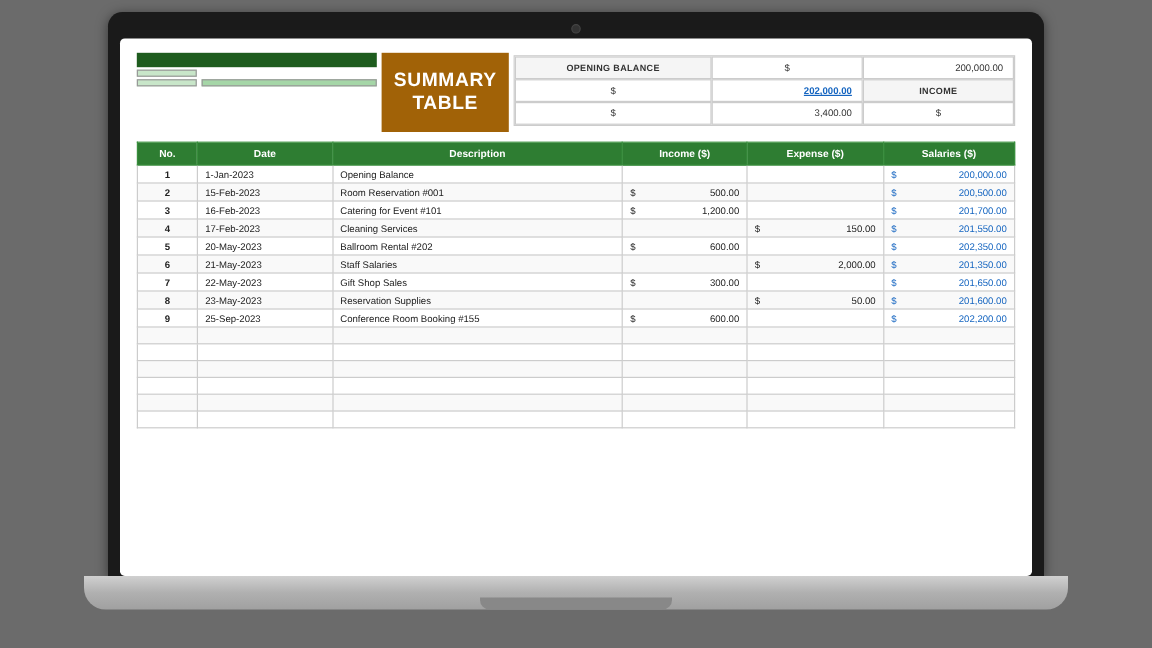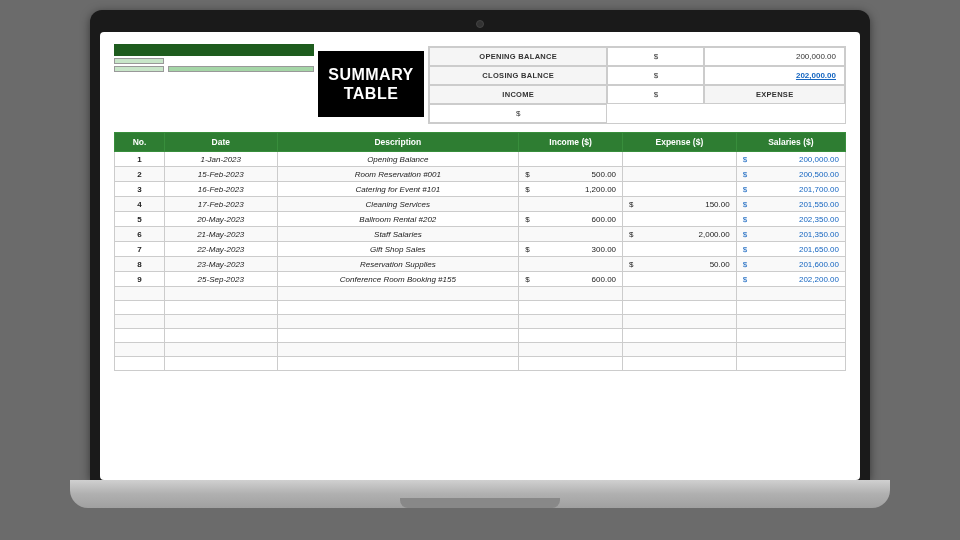--- a/index.html
+++ b/index.html
@@ -124,21 +124,21 @@
     }
 
     .summary-block {
       flex: 0 0 auto;
       width: 90px;
       display: flex;
       align-items: center;
       justify-content: center;
     }
     .summary-title {
-      background: #000000;
+      background: #a16207;
       color: white;
       font-size: 16px;
       font-weight: 900;
       text-align: center;
       padding: 14px 10px;
       line-height: 1.2;
       letter-spacing: 0.5px;
     }
 
     .summary-stats {
@@ -195,21 +195,21 @@
       border: 1px solid #388e3c;
       font-weight: bold;
       font-size: 8.5px;
     }
     .main-table td {
       border: 1px solid #ccc;
       padding: 2.5px 6px;
       font-size: 8px;
       color: #222;
     }
-    .main-table td.center { text-align: center; font-style: italic; }
+    .main-table td.center { text-align: left; }
     .main-table td.bold { font-weight: bold; text-align: center; }
     .main-table tr:nth-child(even) td { background: #f9f9f9; }
     .main-table tr:nth-child(odd) td { background: #ffffff; }
     .empty-row td { height: 14px; }
   </style>
 </head>
 <body>
 
 <div class="laptop-wrapper">
   <div class="screen-bezel">
@@ -234,28 +234,27 @@
         <div class="summary-block">
           <div class="summary-title">SUMMARY<br>TABLE</div>
         </div>
 
         <div class="summary-stats">
 
           <div class="stat-label">OPENING BALANCE</div>
           <div class="stat-dollar">$</div>
           <div class="stat-value">200,000.00</div>
 
-          <div class="stat-label">CLOSING BALNCE</div>
           <div class="stat-dollar">$</div>
           <div class="stat-value closing">202,000.00</div>
 
           <div class="stat-label">INCOME</div>
           <div class="stat-dollar">$</div>
-
-          <div class="stat-label">EXPENSE</div>
+          <div class="stat-value">3,400.00</div>
+
           <div class="stat-dollar">$</div>
         </div>
 
       </div>
 
       <table class="main-table">
         <thead>
           <tr>
             <th>No.</th>
             <th>Date</th>

